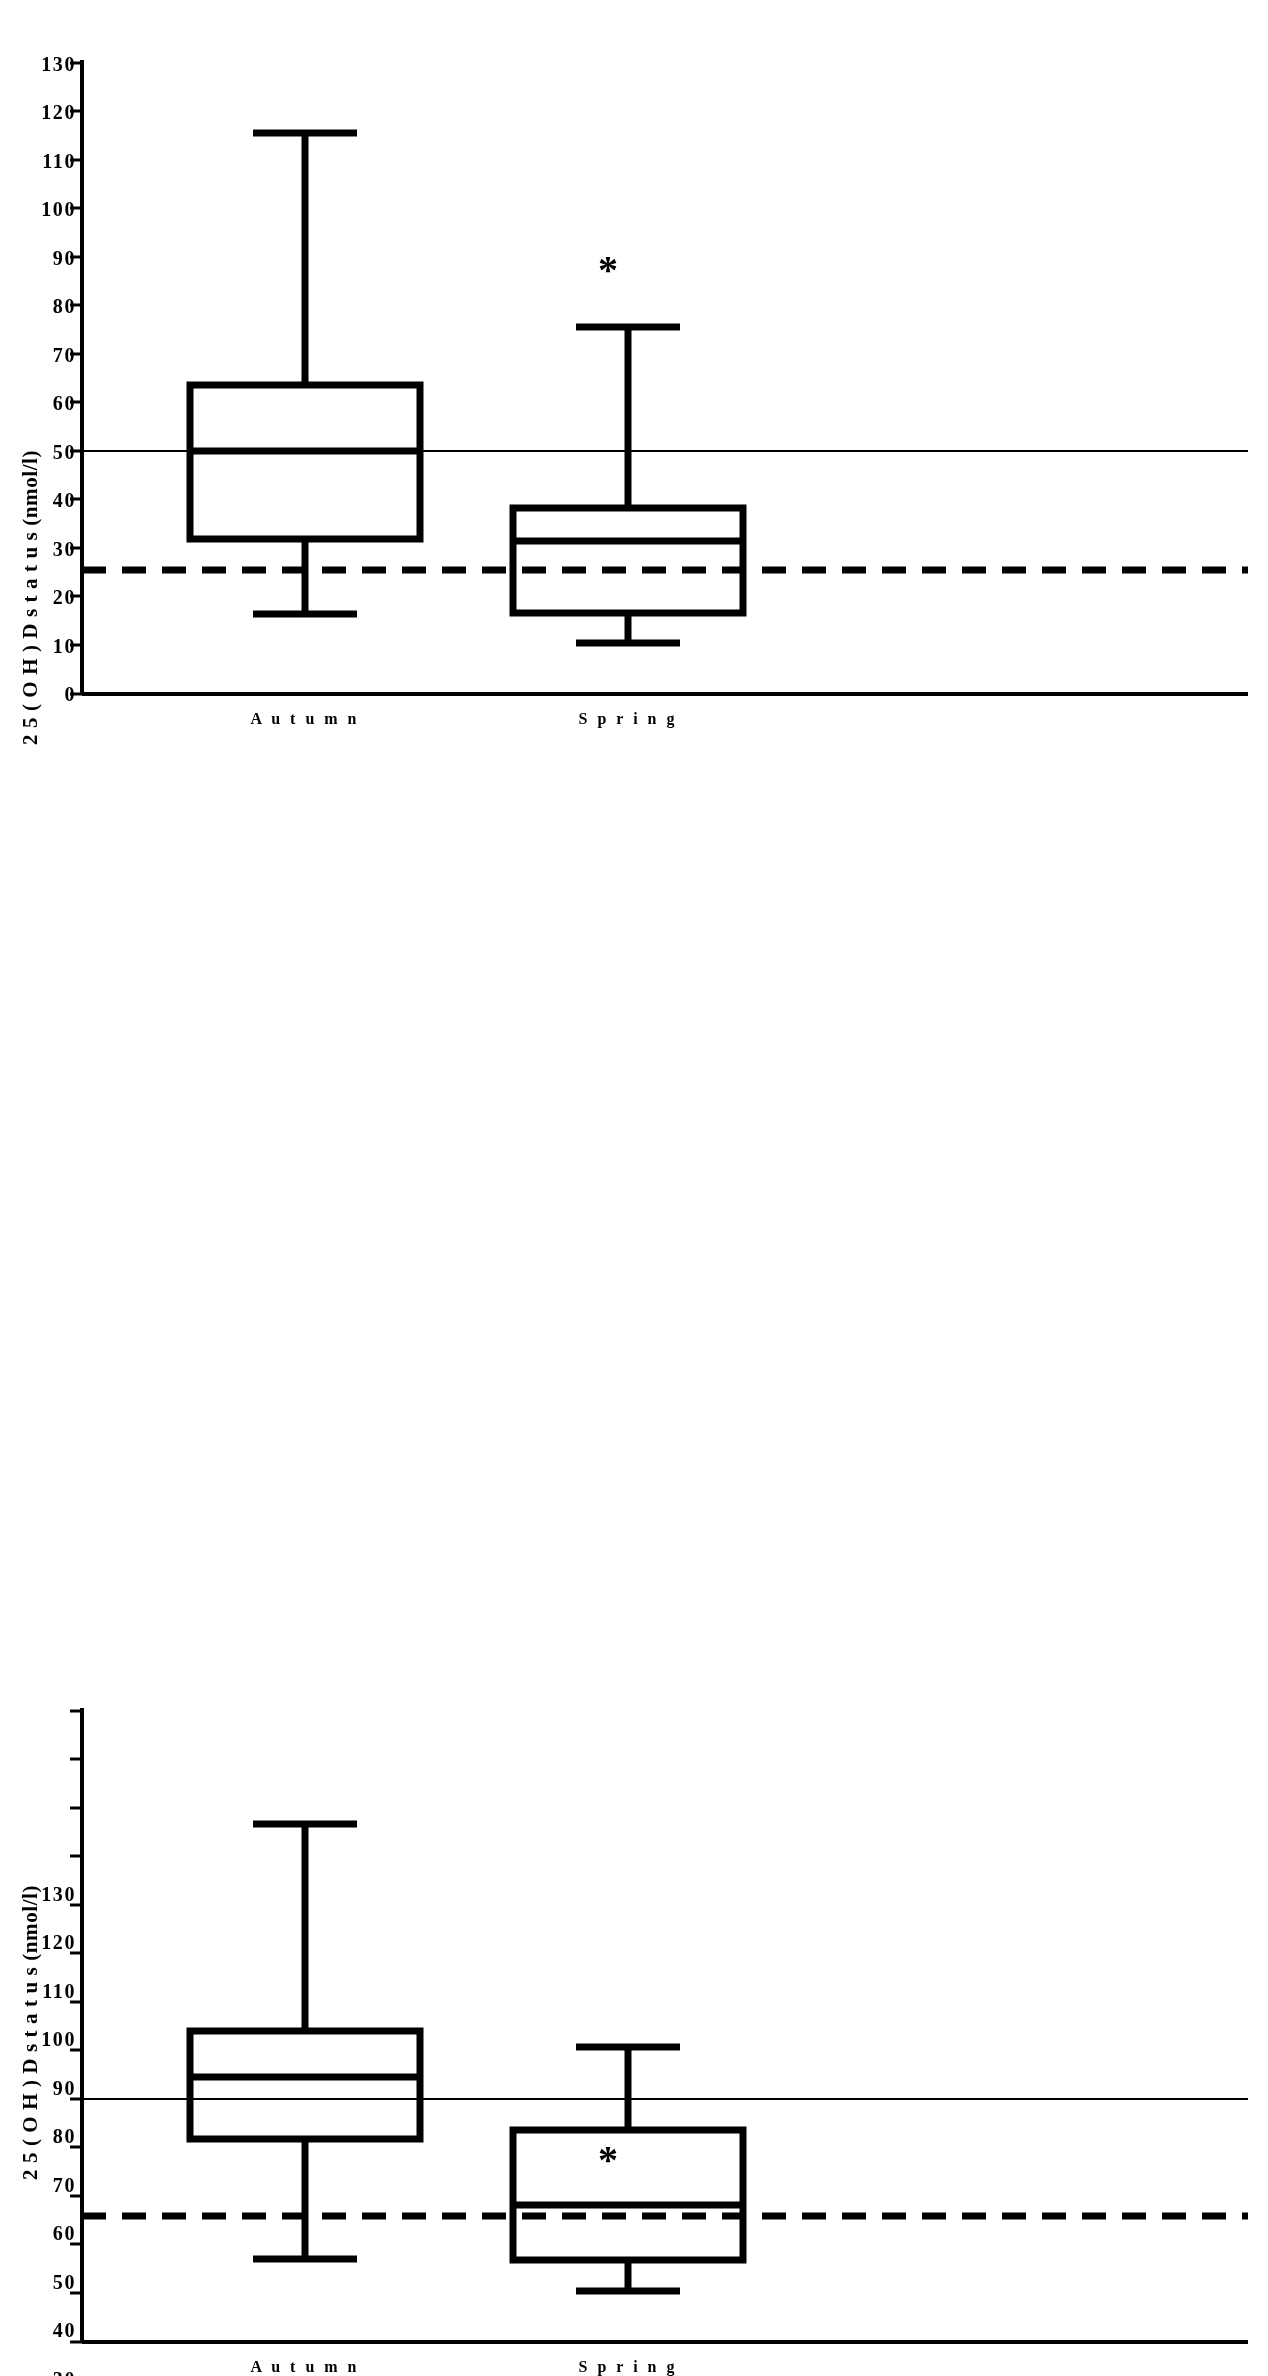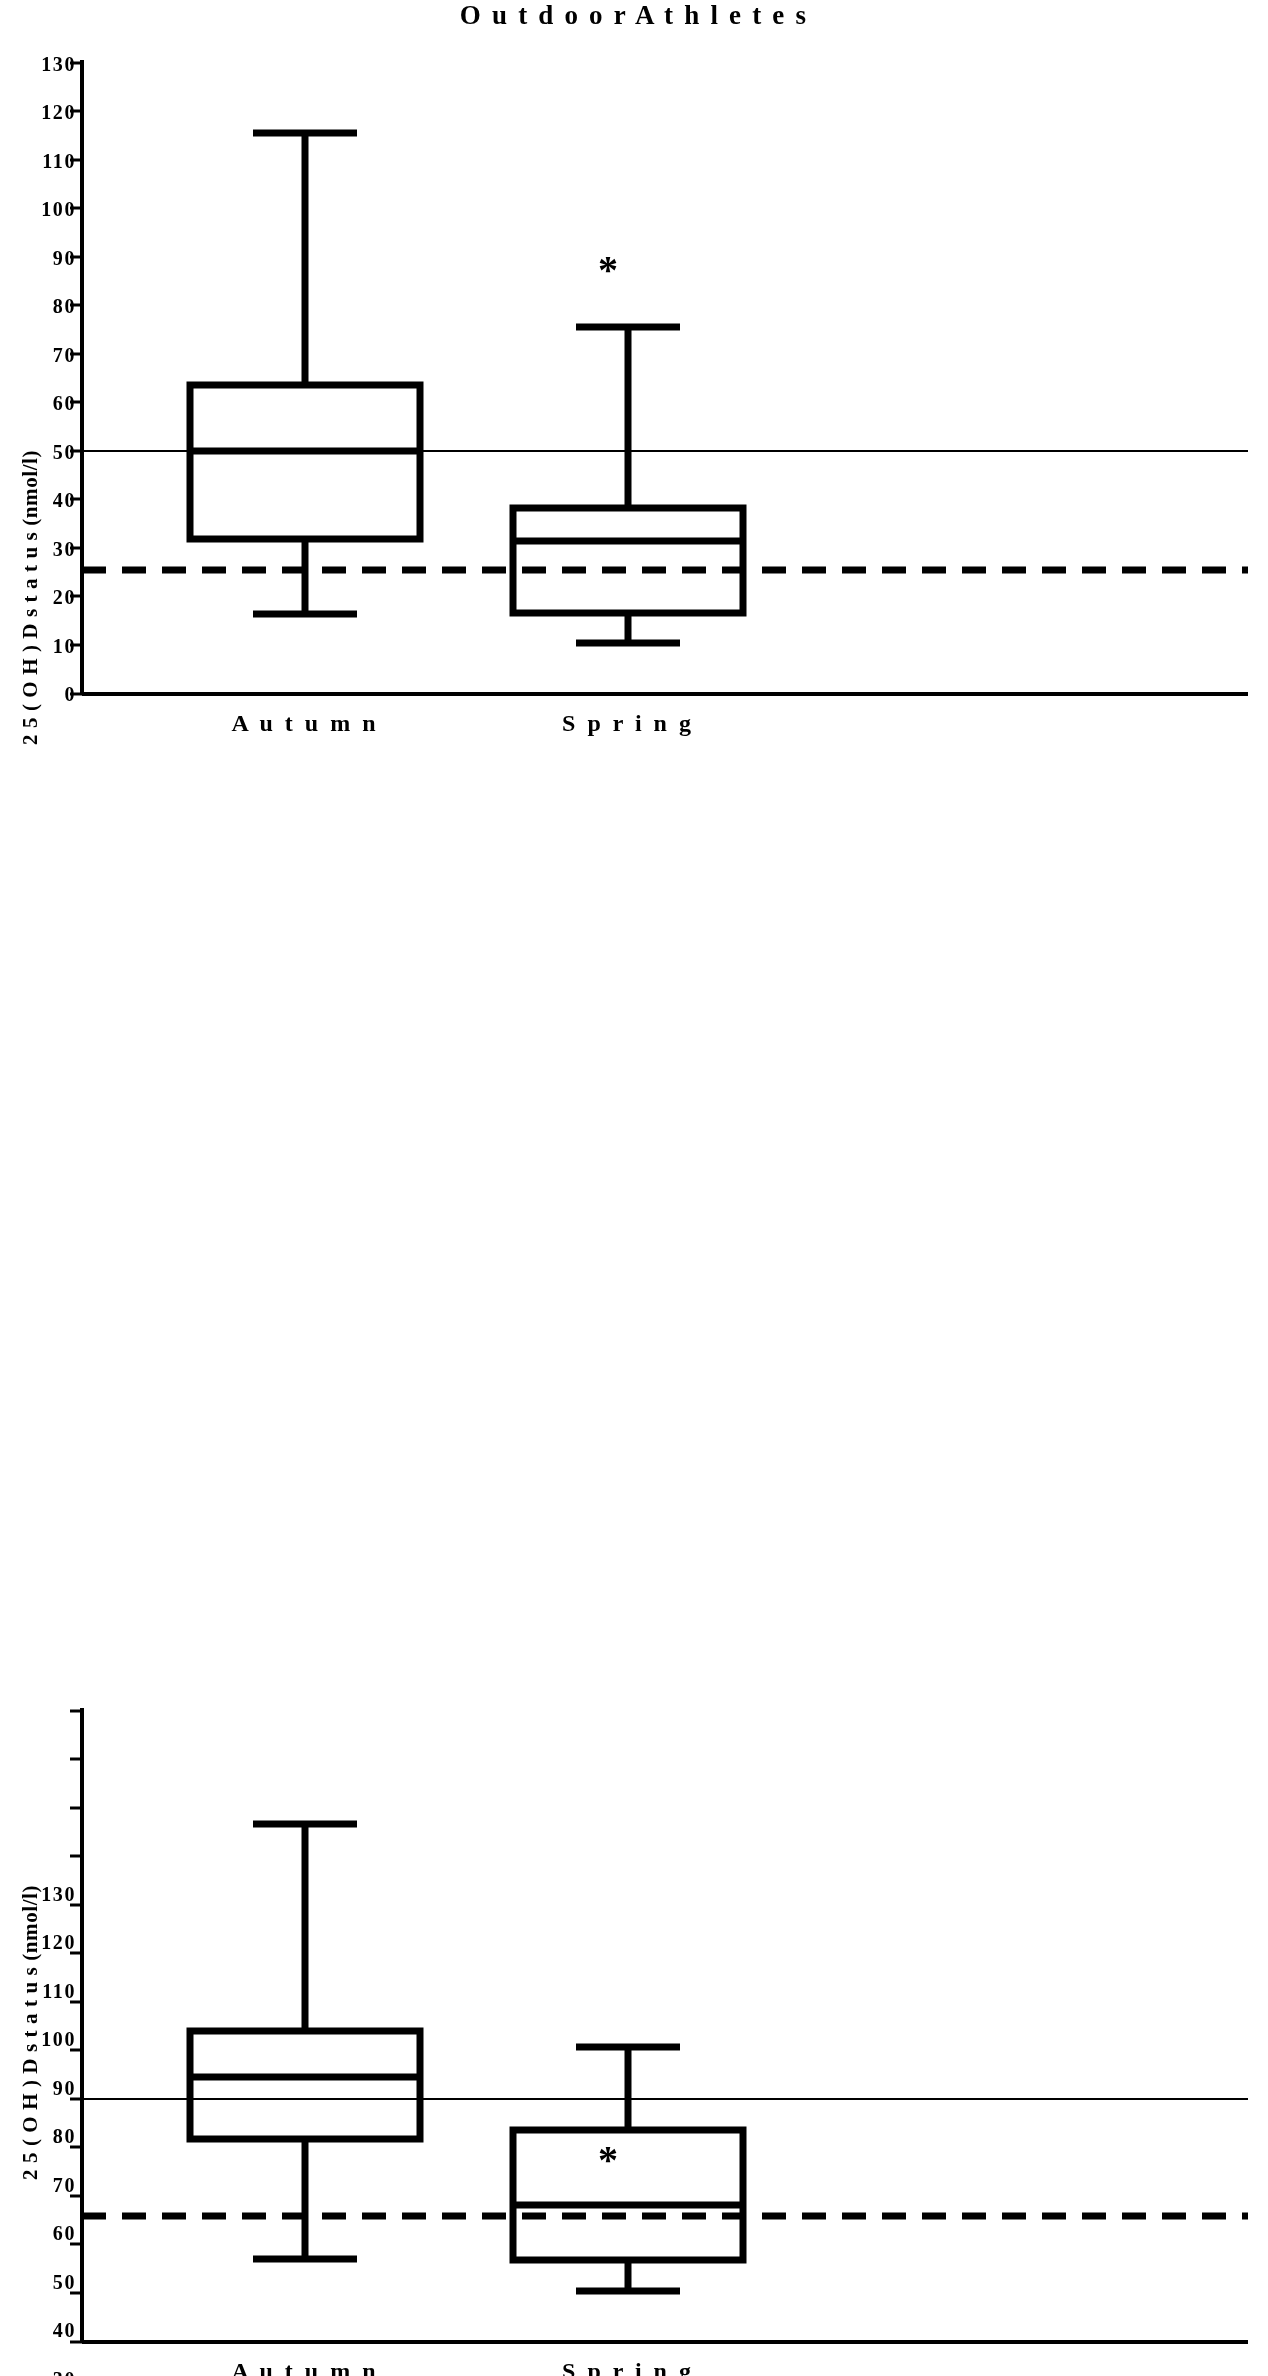--- a/index.html
+++ b/index.html
@@ -54,21 +54,21 @@
   .tick-label {
     position: absolute;
     font-size: 20px;
     font-weight: bold;
     letter-spacing: 1.6px;
     text-align: right;
     white-space: nowrap;
   }
   .cat-label {
     position: absolute;
-    font-size: 24px;
+    font-size: 16px;
     font-weight: bold;
     letter-spacing: 3px;
     text-align: center;
     white-space: nowrap;
   }
   .star {
     position: absolute;
     font-size: 40px;
     font-weight: bold;
     line-height: 1;
@@ -76,21 +76,20 @@
   }
   svg { display: block; }
 </style>
 </head>
 <body>
 
 <div class="page">
 
   <div class="panel" id="panel-outdoor">
 
-    <div class="panel-title">O u t d o o r   A t h l e t e s</div>
 
     <div class="axis-label" style="left:18px; top:745px; transform: rotate(-90deg);">2 5 ( O H ) D   s t a t u s   (nmol/l)</div>
 
     <div class="tick-label" style="left:14px; top:53px;  width:62px;">130</div>
     <div class="tick-label" style="left:14px; top:101px; width:62px;">120</div>
     <div class="tick-label" style="left:14px; top:150px; width:62px;">110</div>
     <div class="tick-label" style="left:14px; top:198px; width:62px;">100</div>
     <div class="tick-label" style="left:14px; top:247px; width:62px;">90</div>
     <div class="tick-label" style="left:14px; top:295px; width:62px;">80</div>
     <div class="tick-label" style="left:14px; top:344px; width:62px;">70</div>

